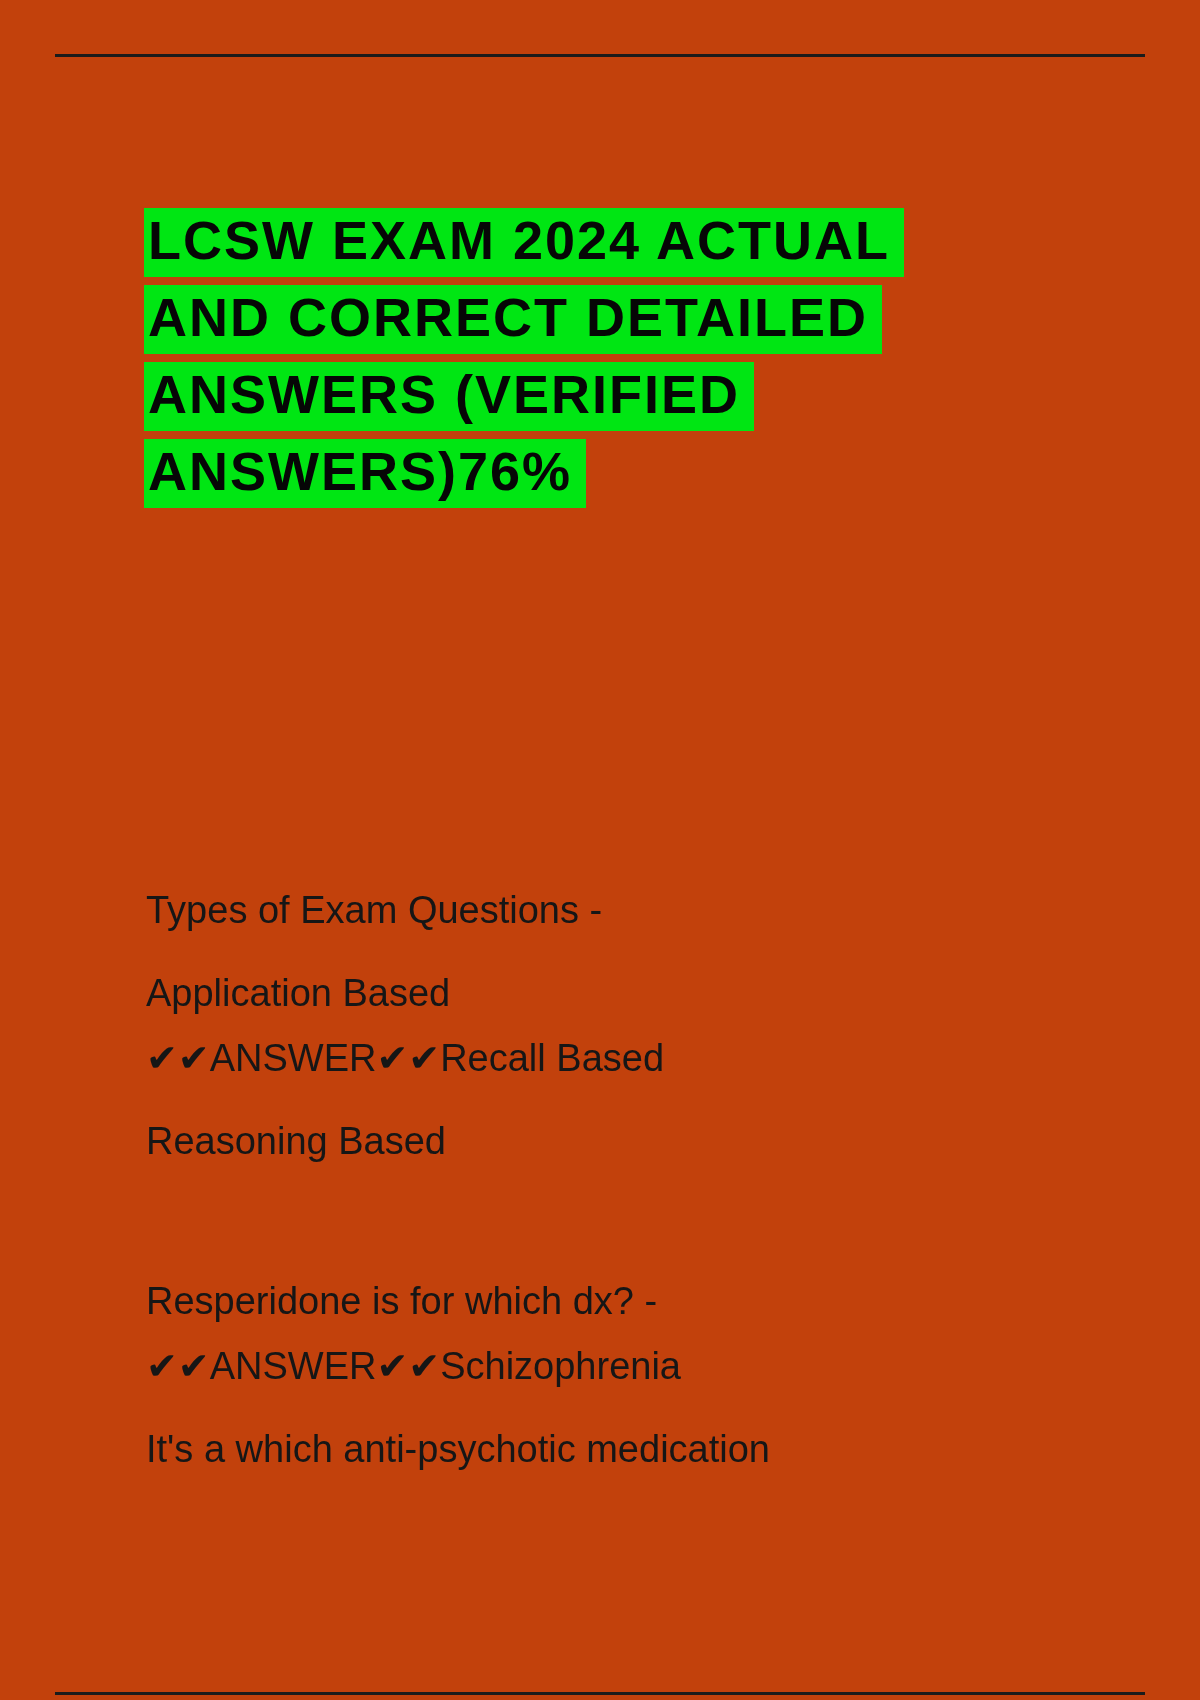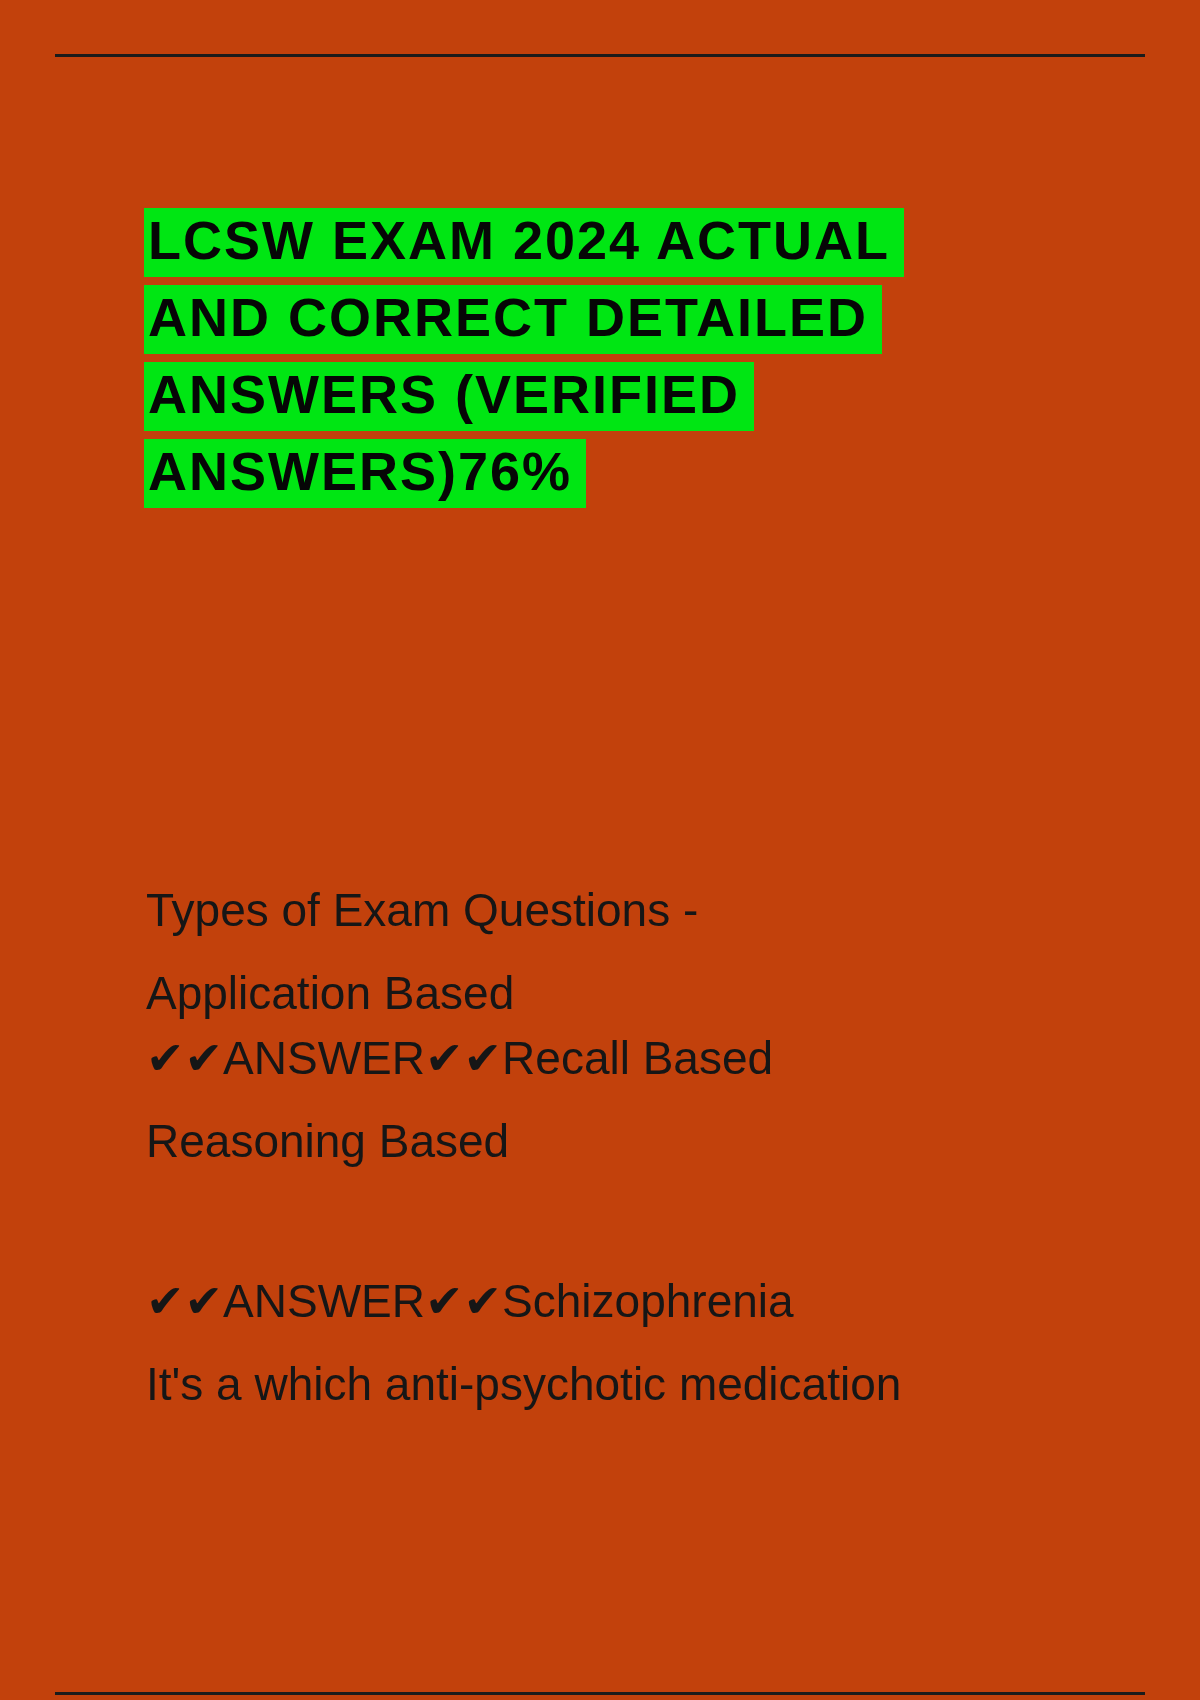--- a/index.html
+++ b/index.html
@@ -43,21 +43,21 @@
     padding: 5px 14px 10px 4px;
     margin-bottom: 8px;
     white-space: pre;          
   }
 
   .doc-body {
     position: absolute;
     left: 146px;
     top: 878px;
     width: 940px;
-    font-size: 46px;
+    font-size: 38px;
     color: #161616;
   }
   .line {
     margin: 0;
     line-height: 65px;
     white-space: pre-wrap;
   }
   .extra { margin-top: 18px; }
   .qa-block-2 { margin-top: 95px; }
 </style>
@@ -78,20 +78,21 @@
   <div class="doc-body">
 
     <section class="qa-block">
       <p class="line">Types of Exam Questions -</p>
       <p class="line extra">Application Based</p>
       <p class="line">✔✔ANSWER✔✔Recall Based</p>
       <p class="line extra">Reasoning Based</p>
     </section>
 
     <section class="qa-block qa-block-2">
+      <p class="line">Resperidone is for which dx? -</p>
       <p class="line">✔✔ANSWER✔✔Schizophrenia</p>
       <p class="line extra">It's a which anti-psychotic medication</p>
     </section>
 
   </div>
 
   <div class="rule rule-bottom"></div>
 
 </div>
 

